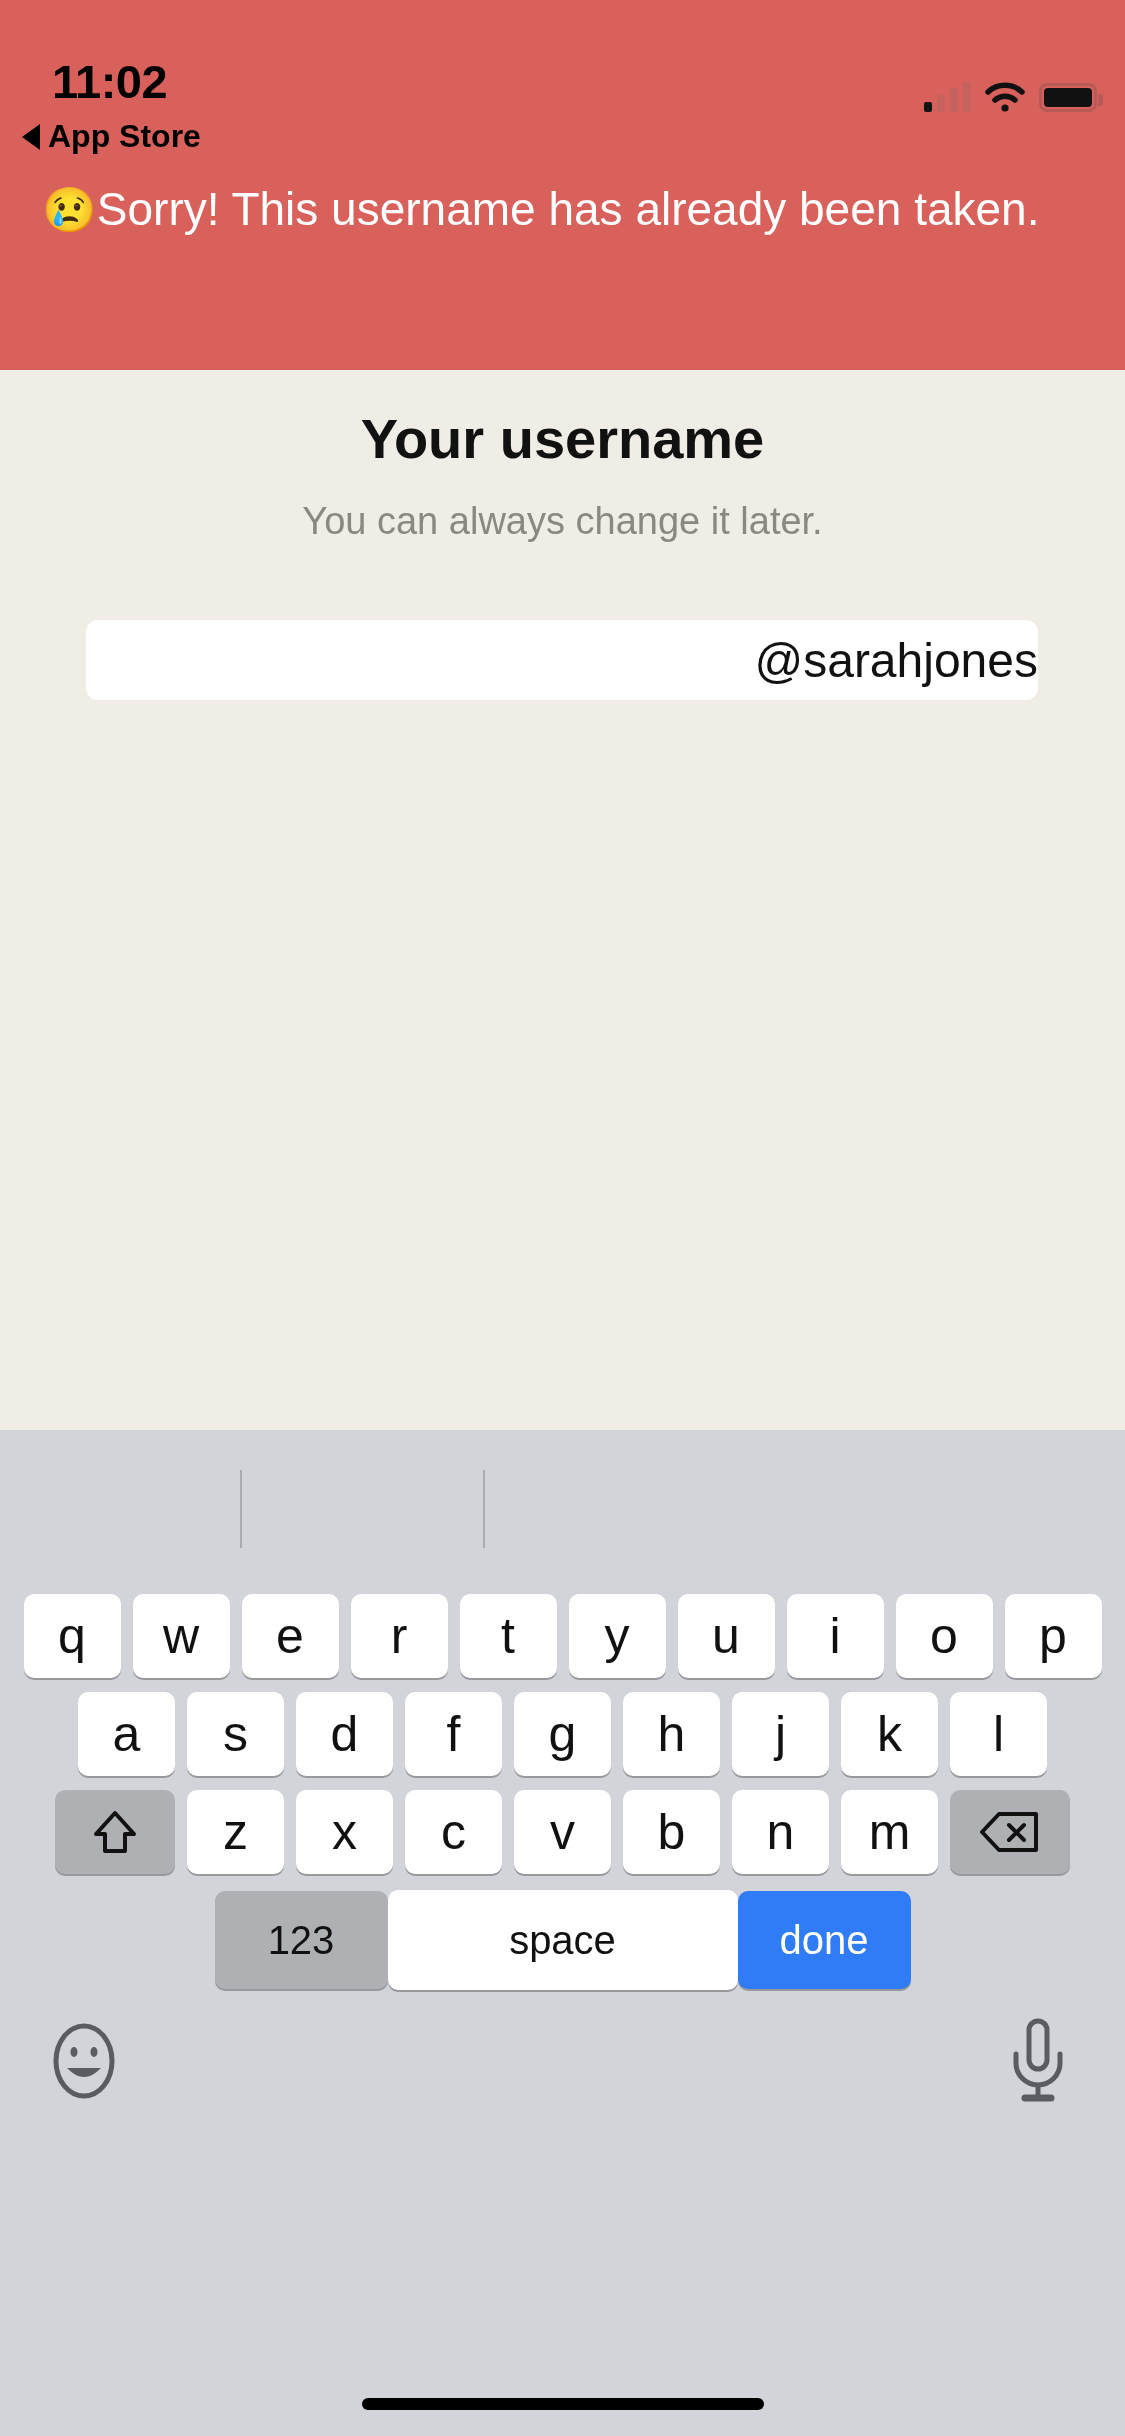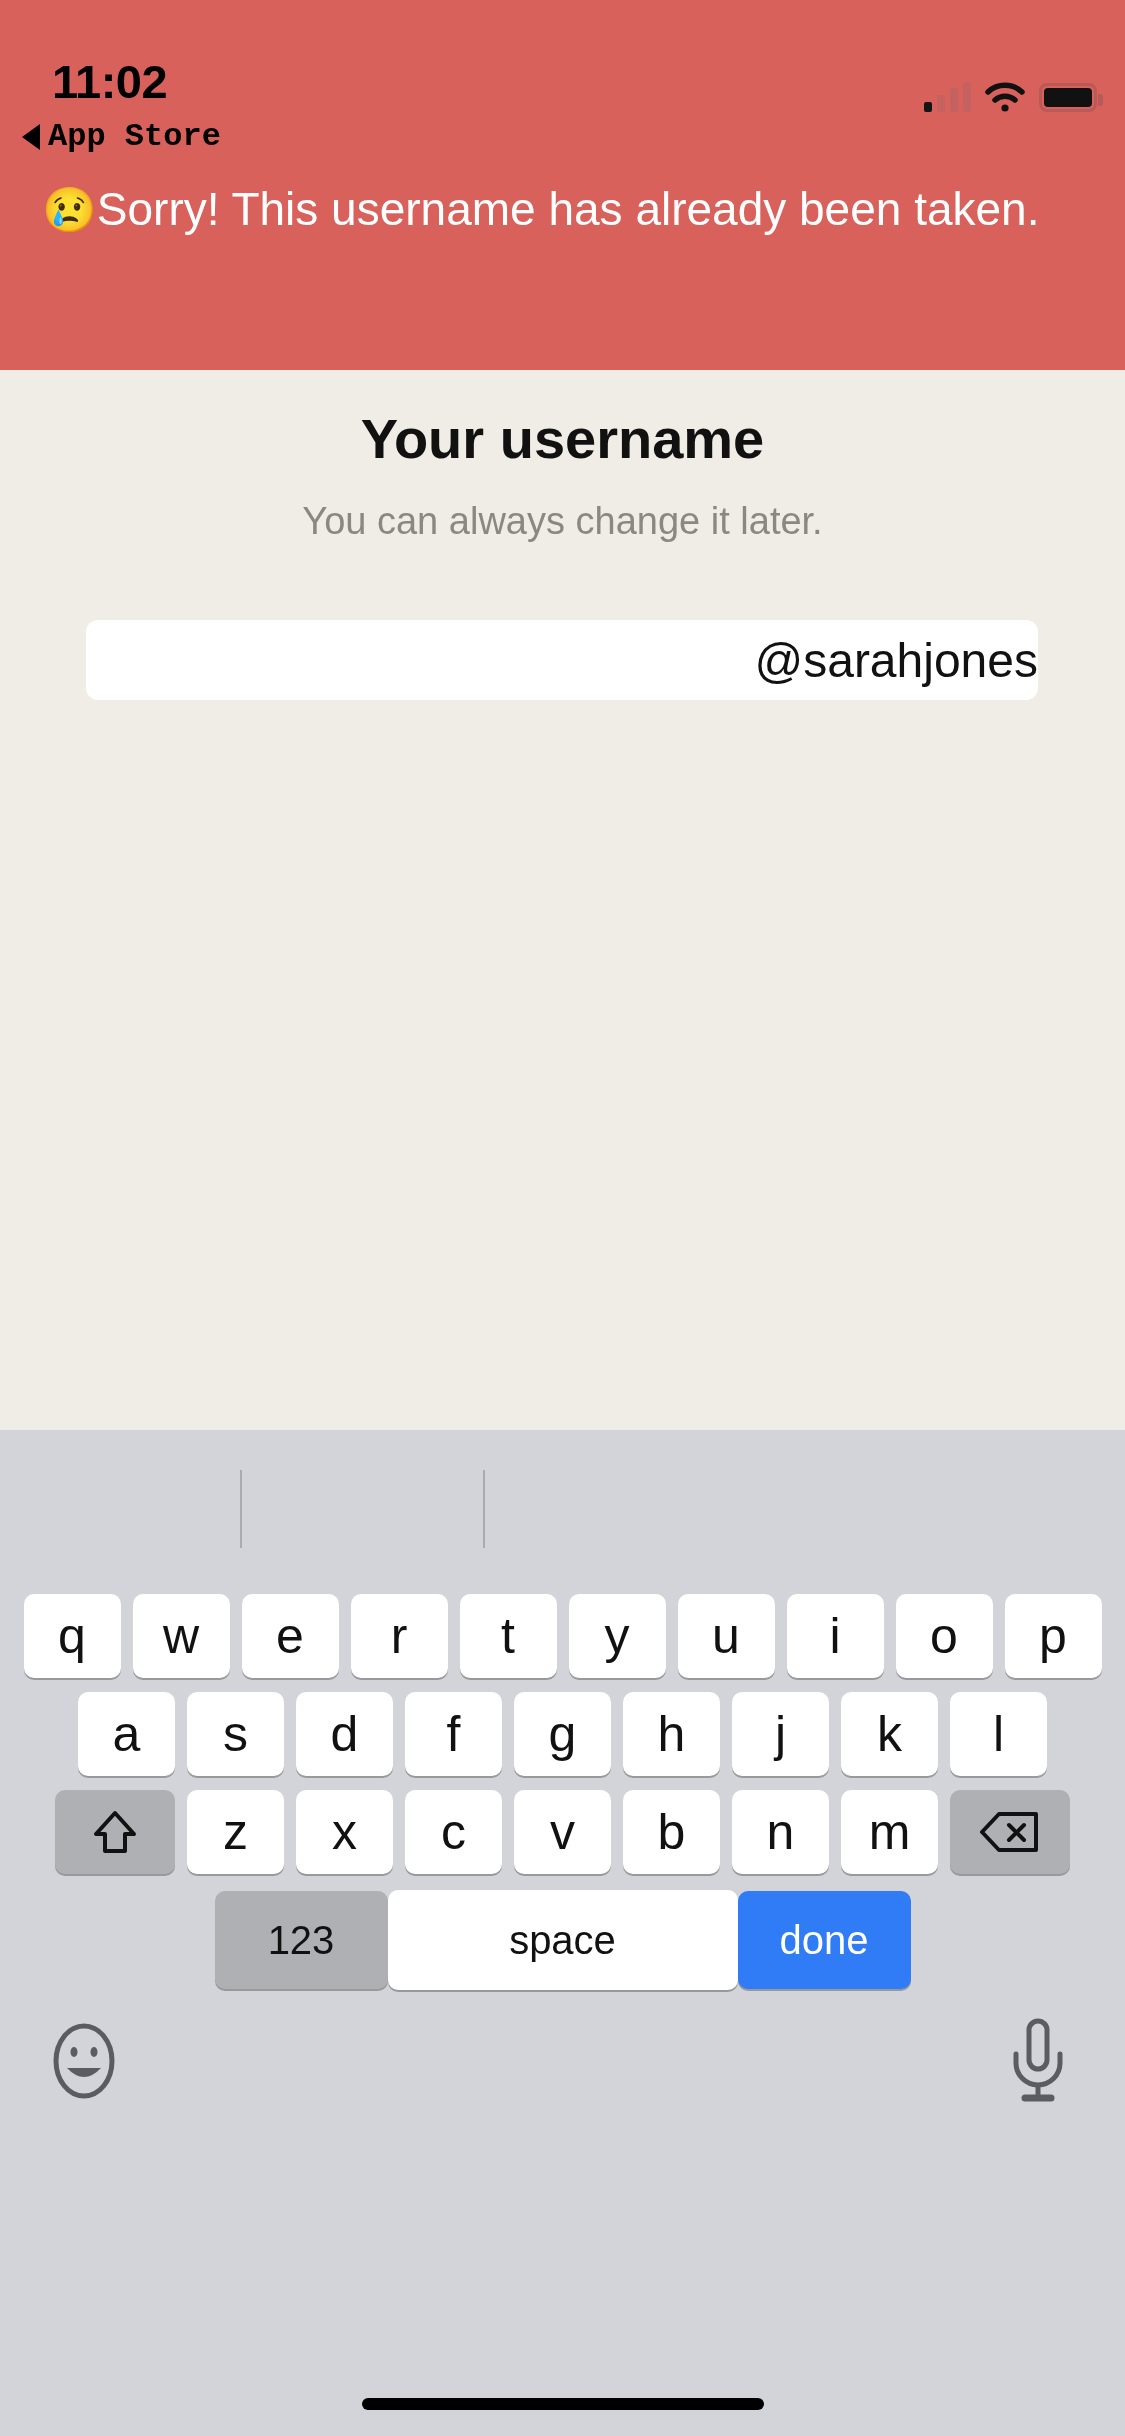--- a/index.html
+++ b/index.html
@@ -19,21 +19,21 @@
   #status-bar{
     position:absolute; left:0; top:0; width:1125px; height:120px;margin-top:40px;
   }
   #status-time{
     position:absolute; left:52px; top:14px;
     font-size:47px; font-weight:700; color:#000; letter-spacing:-0.5px;
   }
   #back-to-app{
     position:absolute; left:22px; top:78px;
     display:flex; align-items:center; gap:8px;
-    font-size:32px; font-weight:700; color:#000;font-family:Liberation Mono, monospace;
+    font-size:32px; font-weight:700; color:#000;
   }
   #back-triangle{
     width:0;height:0;
     border-top:13px solid transparent;
     border-bottom:13px solid transparent;
     border-right:18px solid #000;
   }
   #status-right{
     position:absolute; right:28px; top:36px;
     display:flex; align-items:flex-end; gap:14px; height:36px;

